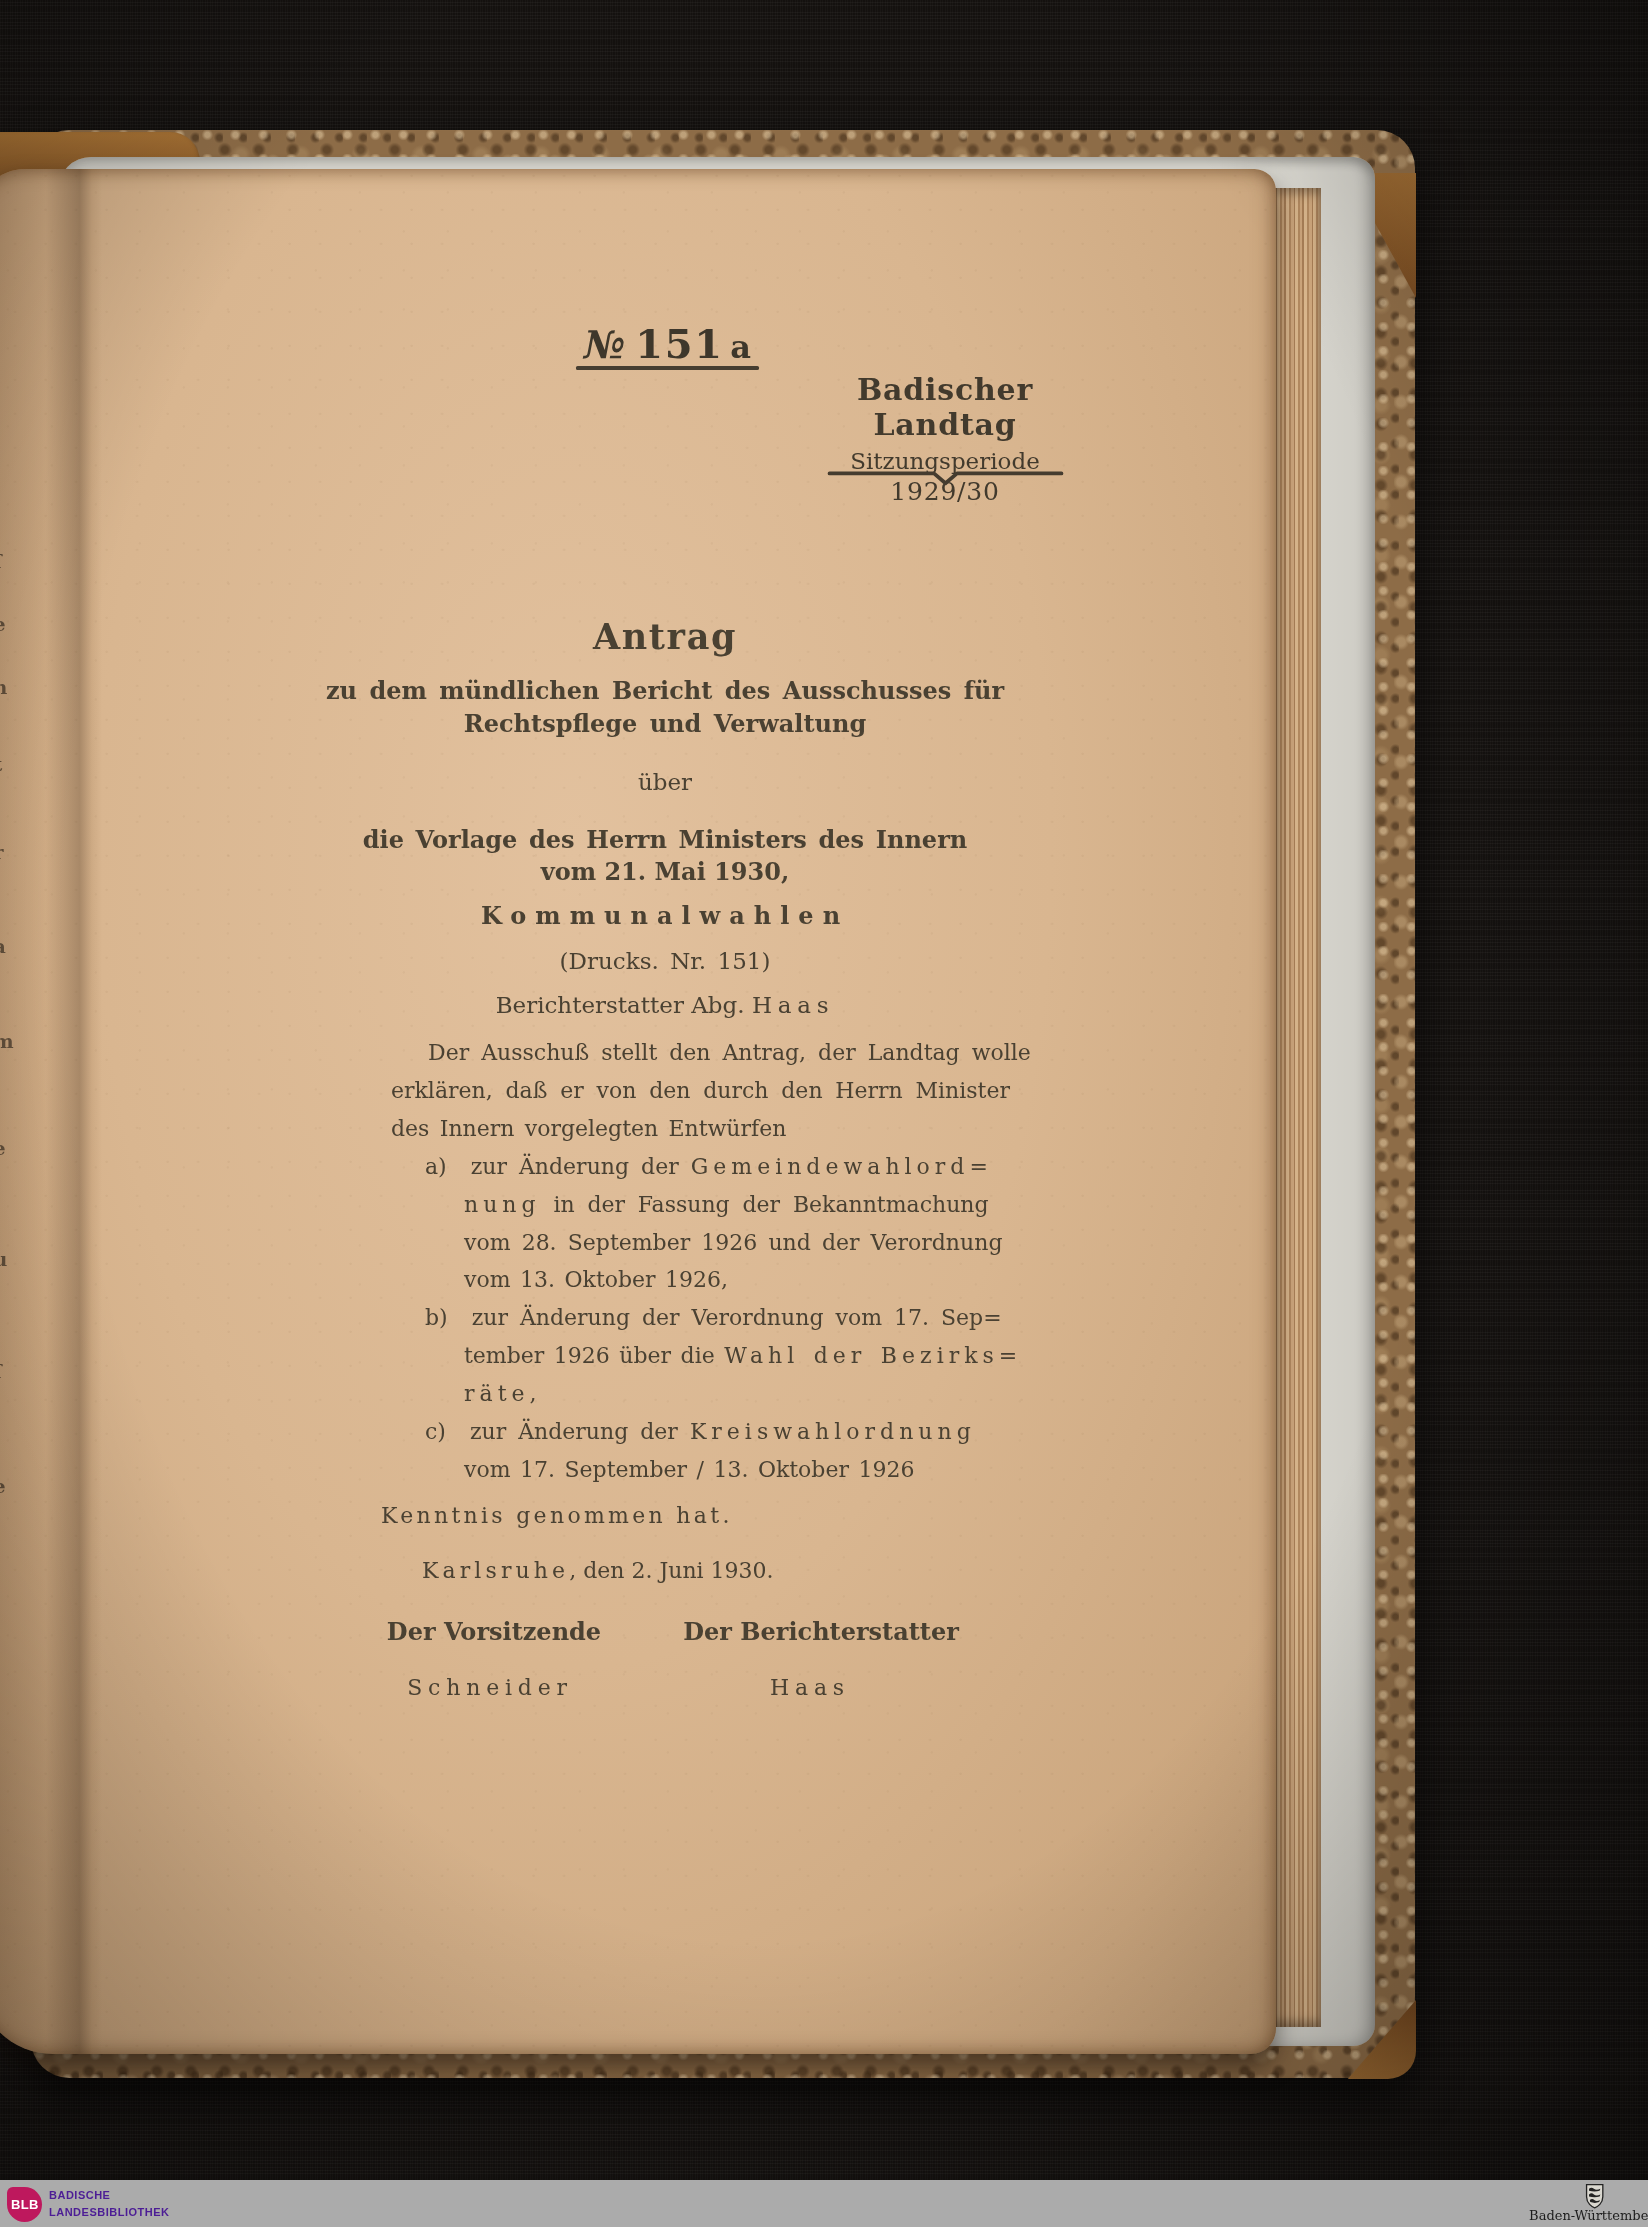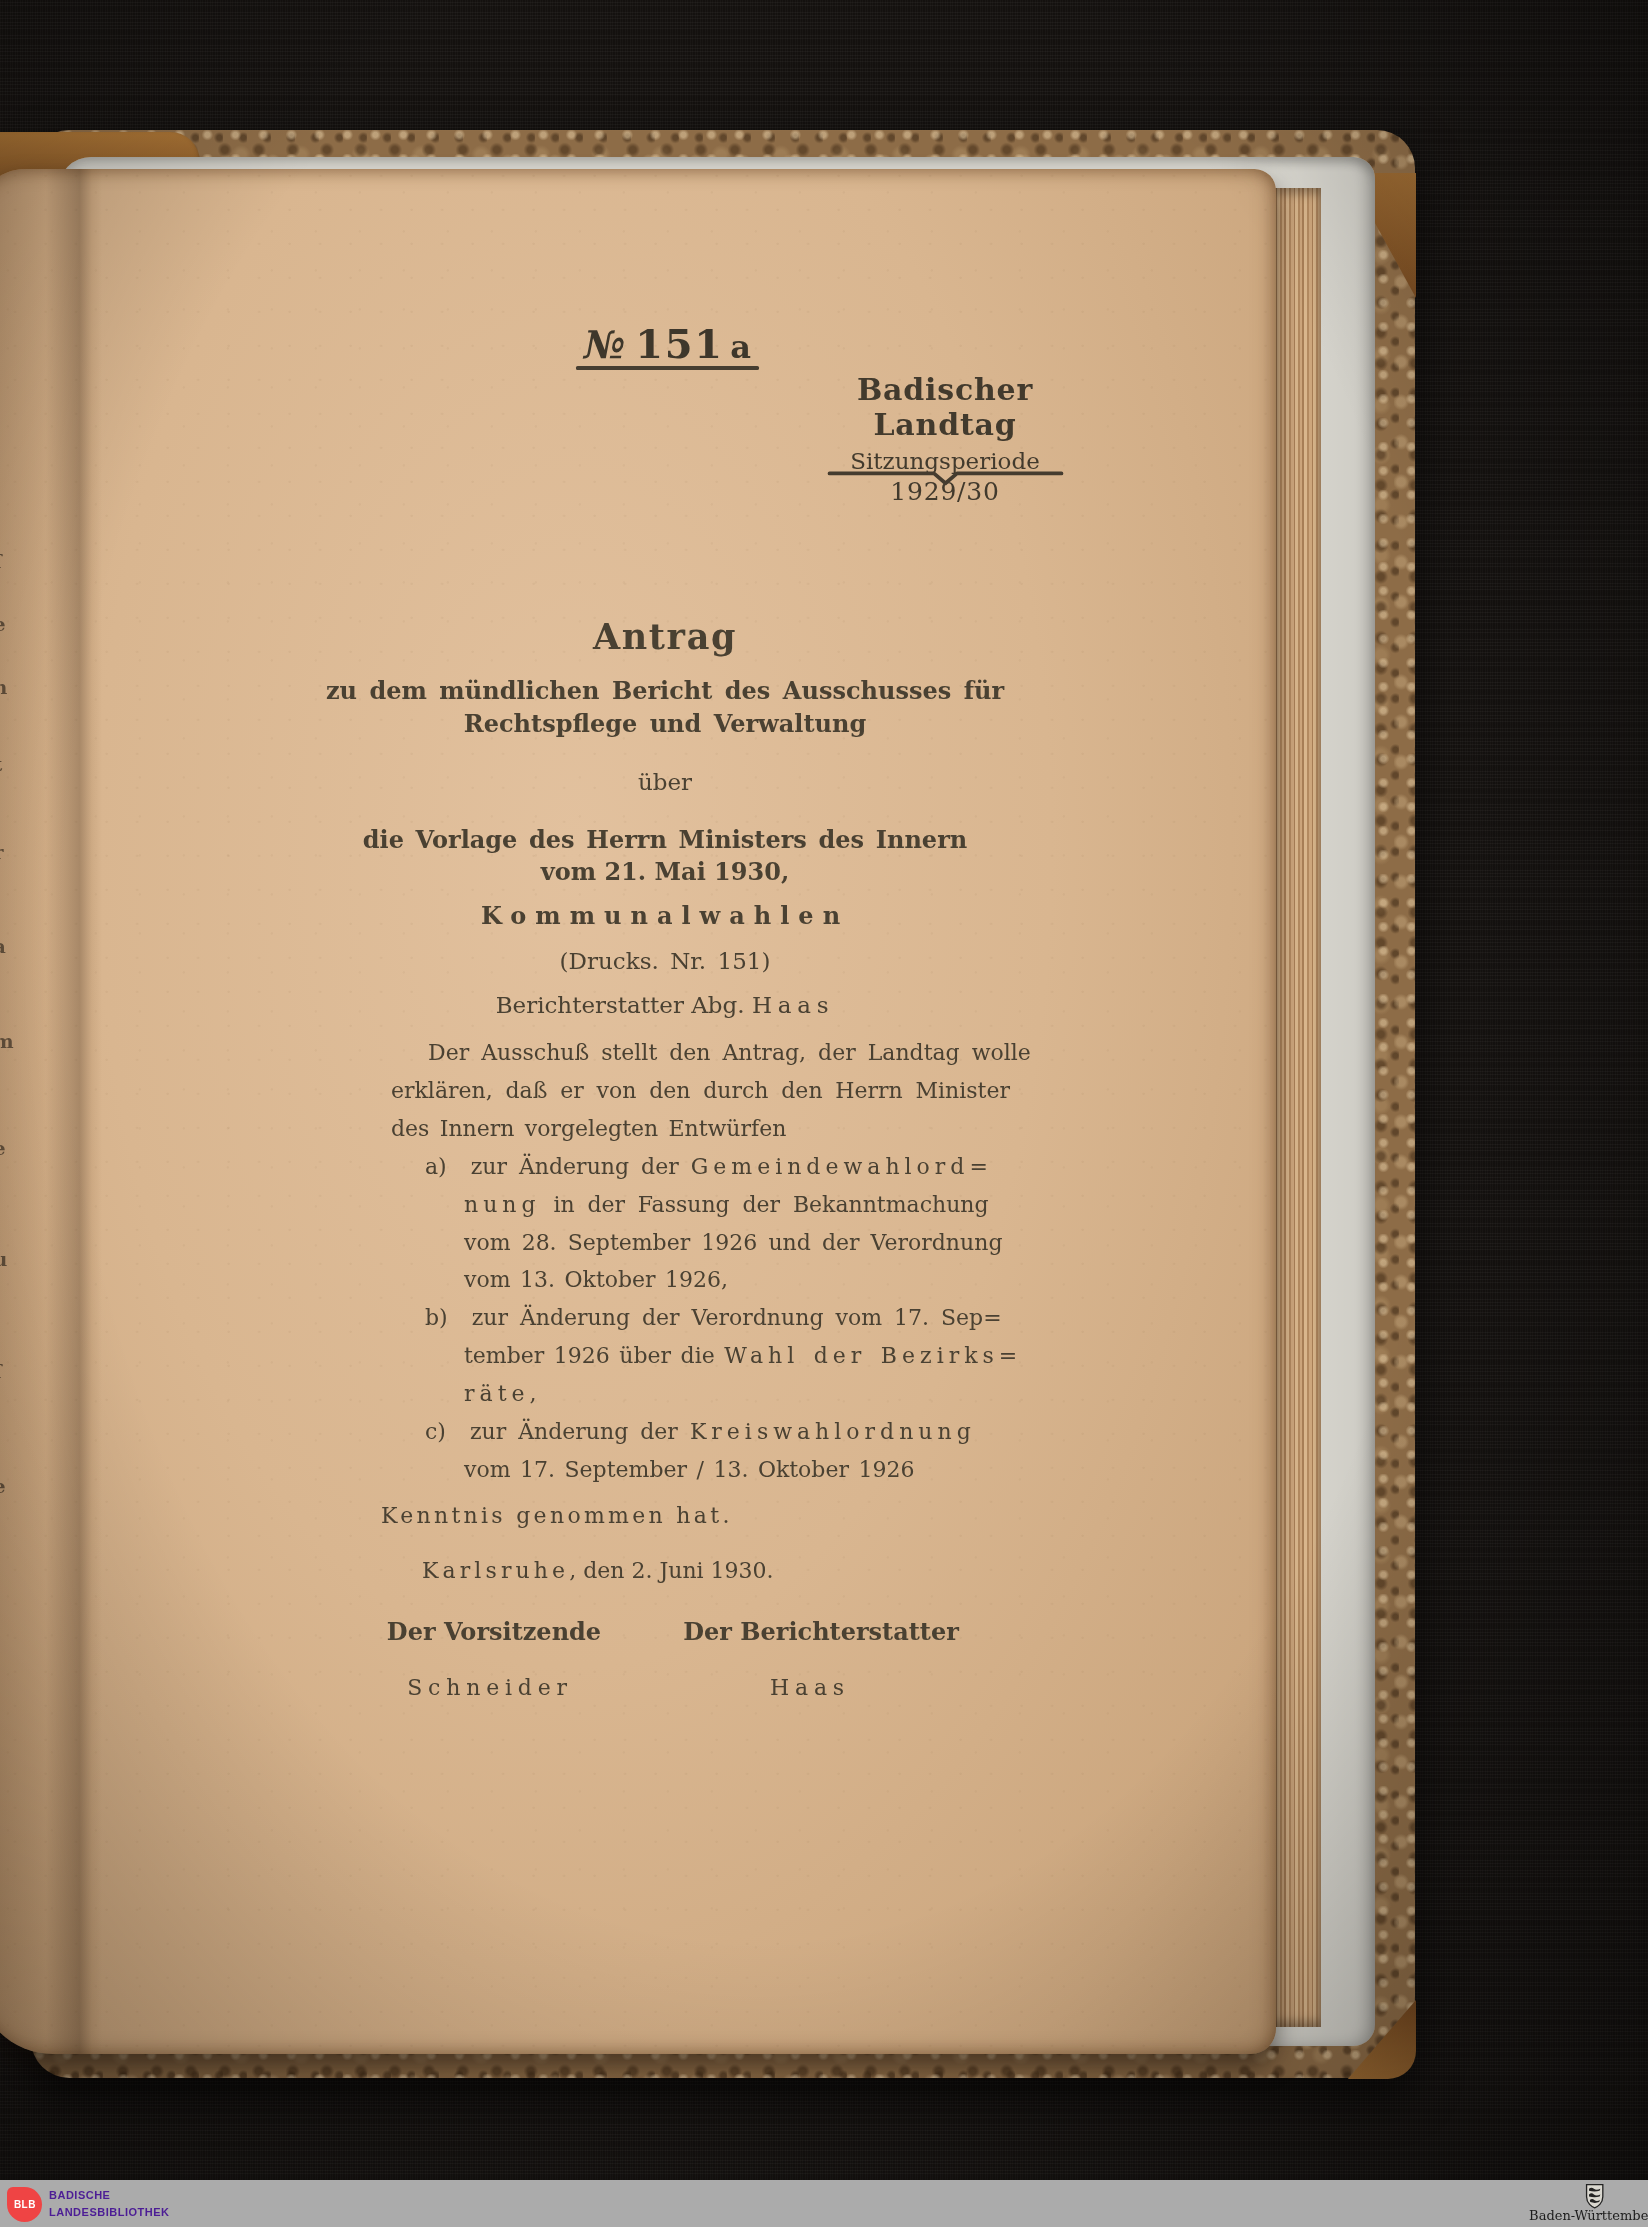--- a/index.html
+++ b/index.html
@@ -87,22 +87,22 @@
     color:#423a2d;}
   .masthead .m1{font-size:30px;font-weight:bold;word-spacing:8.2px;letter-spacing:0.8px;}
   .masthead .m2{font-size:23px;margin-top:5.8px;}
   .masthead .m3{font-size:25px;margin-top:3.3px;letter-spacing:0.8px;}
   .masthead-rule{position:absolute;left:826px;top:466px;}
 
   
   .footer-bar{position:absolute;left:0;top:2180px;width:1648px;height:48px;
     background:#ababab;z-index:10;font-family:"Liberation Sans", sans-serif;}
   .blb-logo{position:absolute;left:7.4px;top:6.6px;width:35px;height:35px;
-    border-radius:5.8px 50% 50% 50%;background:#ef4444;color:#ffffff;
-    font-size:10px;font-weight:bold;display:flex;align-items:center;justify-content:center;
+    border-radius:5.8px 50% 50% 50%;background:#be185d;color:#ffffff;
+    font-size:13px;font-weight:bold;display:flex;align-items:center;justify-content:center;
     letter-spacing:0.4px;}
   .blb-name{position:absolute;left:49px;top:7.4px;color:#4c1d95;font-weight:bold;
     font-size:11px;line-height:16.5px;letter-spacing:0.5px;}
   .bw-arms{position:absolute;left:1584px;top:2.5px;}
   .bw-name{position:absolute;left:1520px;top:28px;width:152px;text-align:center;
     font-family:"DejaVu Serif", serif;font-size:13px;color:#1d1d1d;}
 </style>
 </head>
 <body>
 

